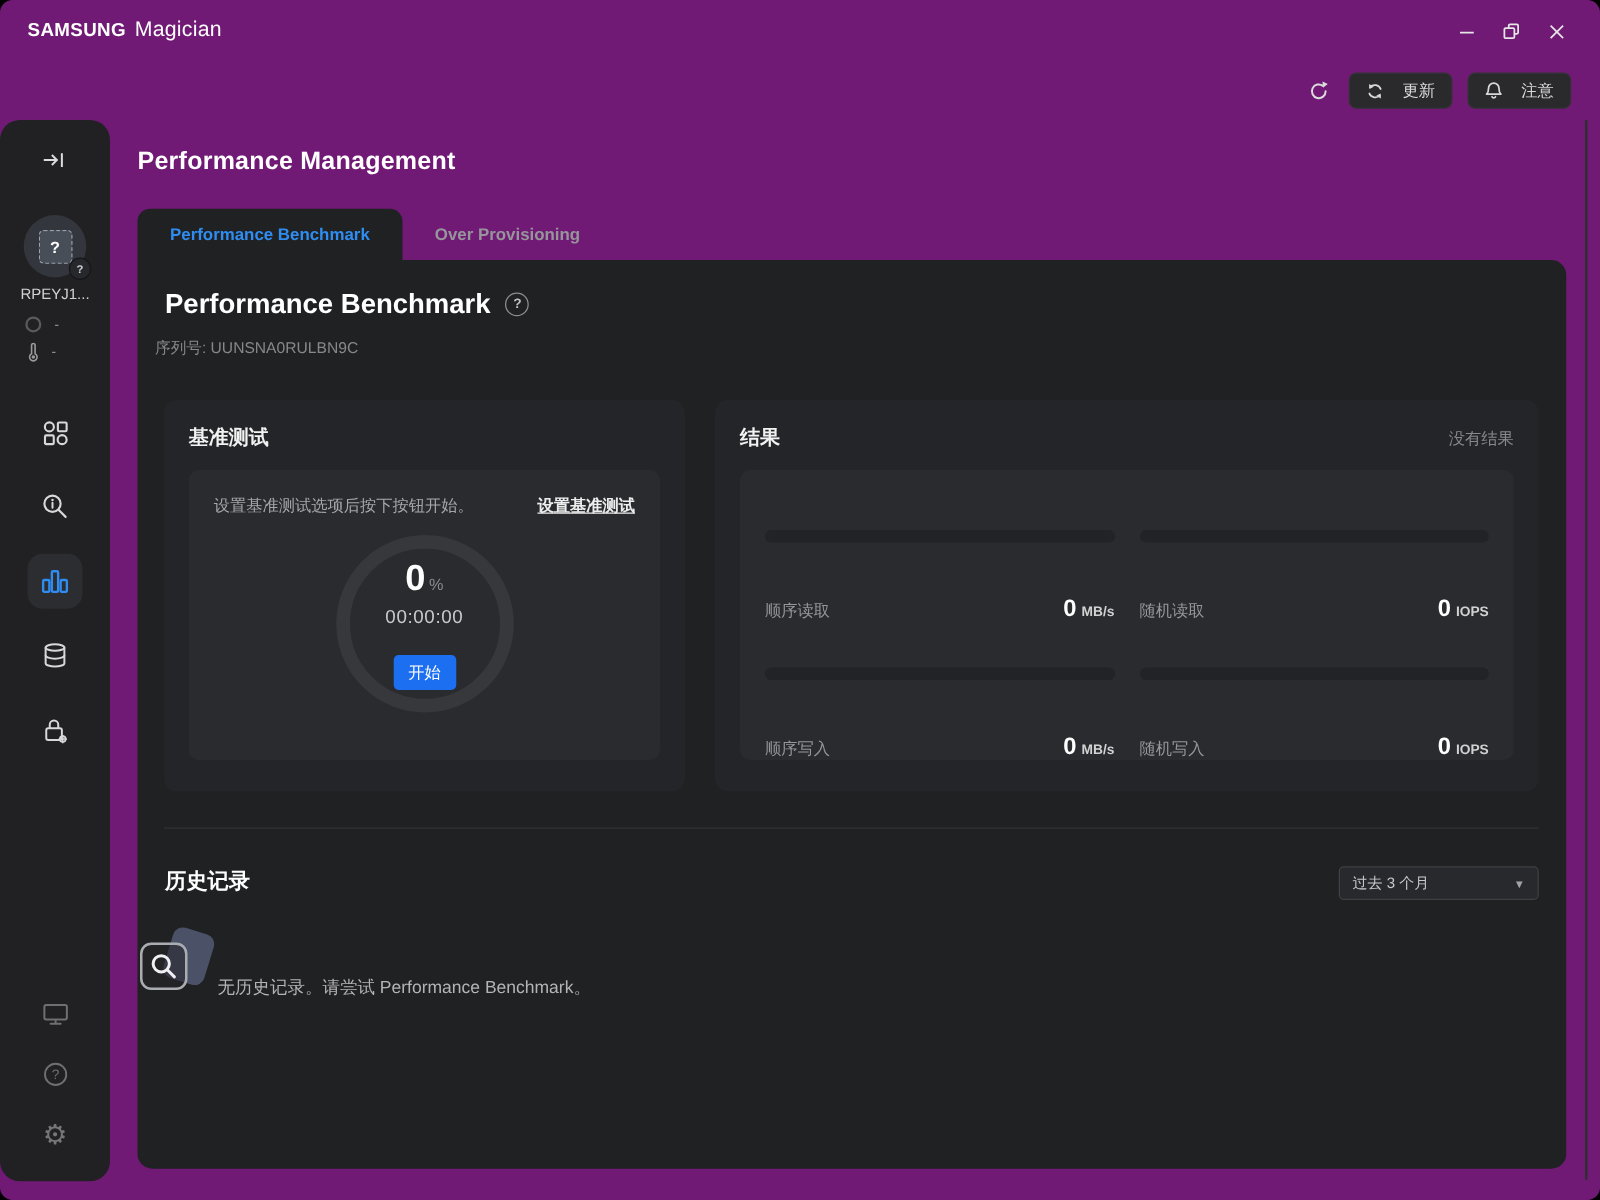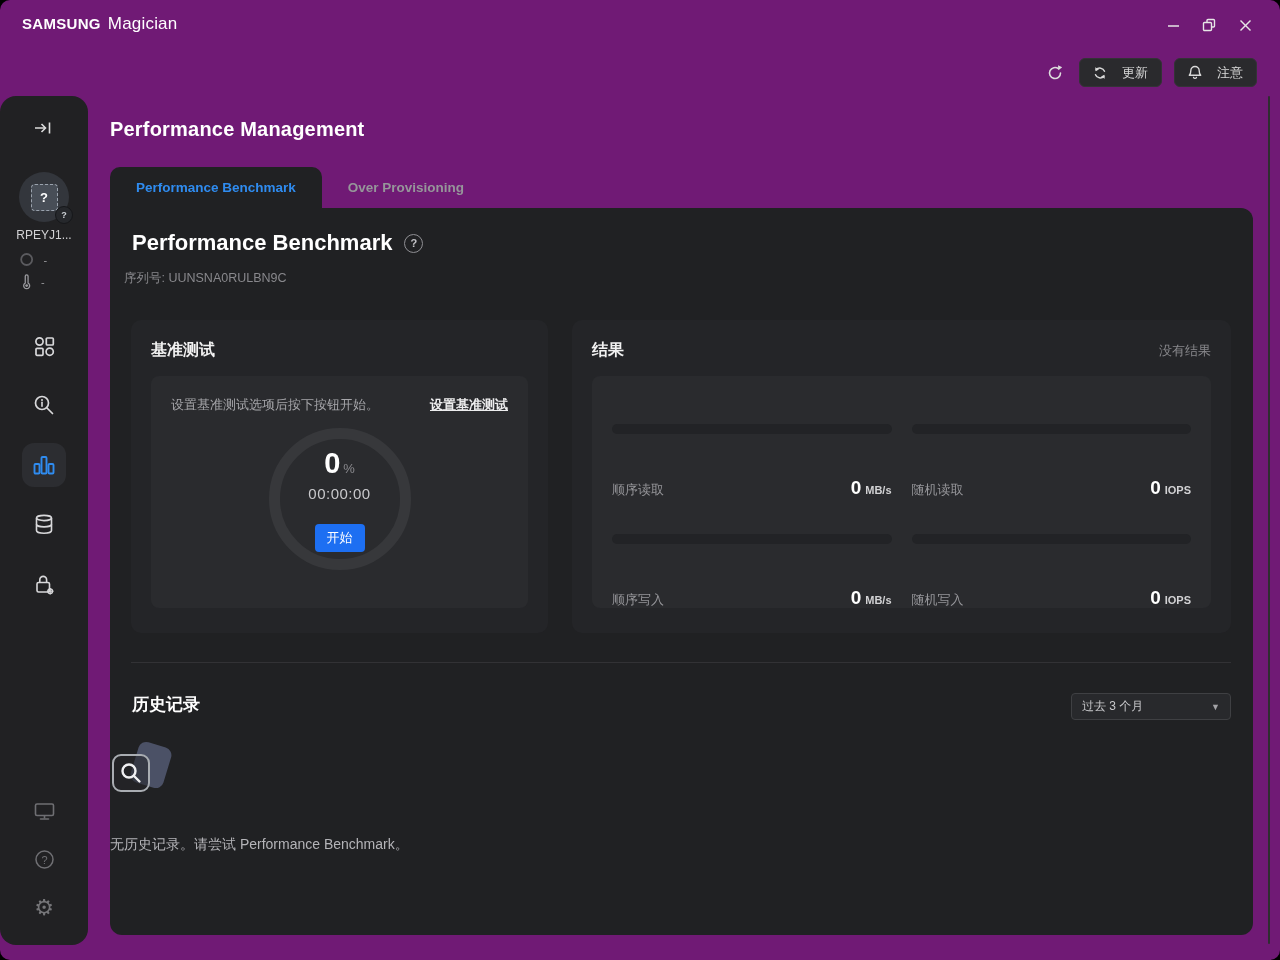--- a/index.html
+++ b/index.html
@@ -86,21 +86,21 @@
 
   .divider { position:absolute; left:21px; right:22px; top:454px; height:1px; background:#323235; }
 
   .history-head { position:absolute; left:22px; right:22px; top:485px; display:flex; align-items:flex-start; justify-content:space-between; }
   .history-title { color:#fff; font-size:17px; font-weight:700; }
   .dropdown { width:160px; height:27px; background:#28292c; border:1px solid #3f4043; border-radius:4px;
               display:flex; align-items:center; justify-content:space-between; padding:0 10px; }
   .dropdown .val { color:#c9c9cc; font-size:12px; }
   .dropdown .caret { color:#a3a3a7; font-size:9px; }
 
-  .empty { position:absolute; left:0; right:0; top:536px; display:flex; flex-direction:column; }
+  .empty { position:absolute; left:0; right:0; top:536px; display:flex; flex-direction:row; align-items:center; }
   .empty-icon { position:relative; width:64px; height:62px; }
   .empty-icon .back { position:absolute; left:24px; top:0; width:34px; height:42px; background:#4b5166; border-radius:8px;
                       transform:rotate(17deg); }
   .empty-icon .front { position:absolute; left:2px; top:10px; width:38px; height:38px; border:2.5px solid #a9adb2;
                        border-radius:9px; background:rgba(38,39,42,.55); display:flex; align-items:center; justify-content:center; }
   .empty-text { margin-top:30px; color:#b4b4b8; font-size:14px; }
 
   .scroll-hint { position:absolute; right:10px; top:96px; bottom:16px; width:2px; background:#2e2e30; border-radius:2px; }
 
   svg { display:block; }

